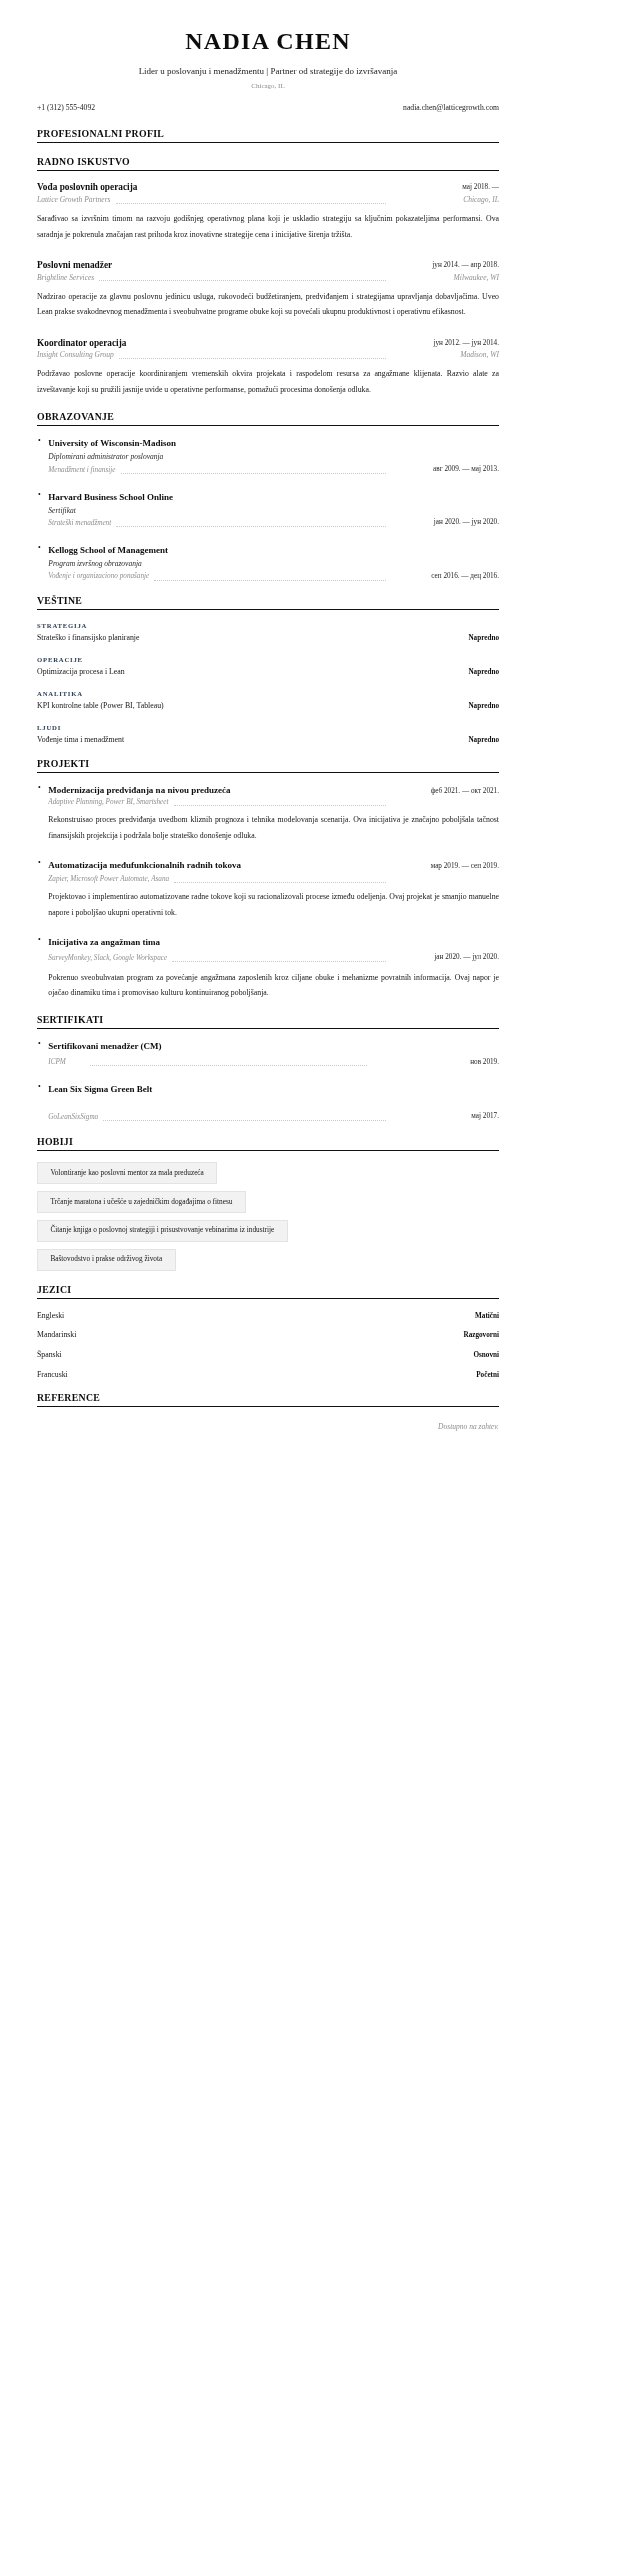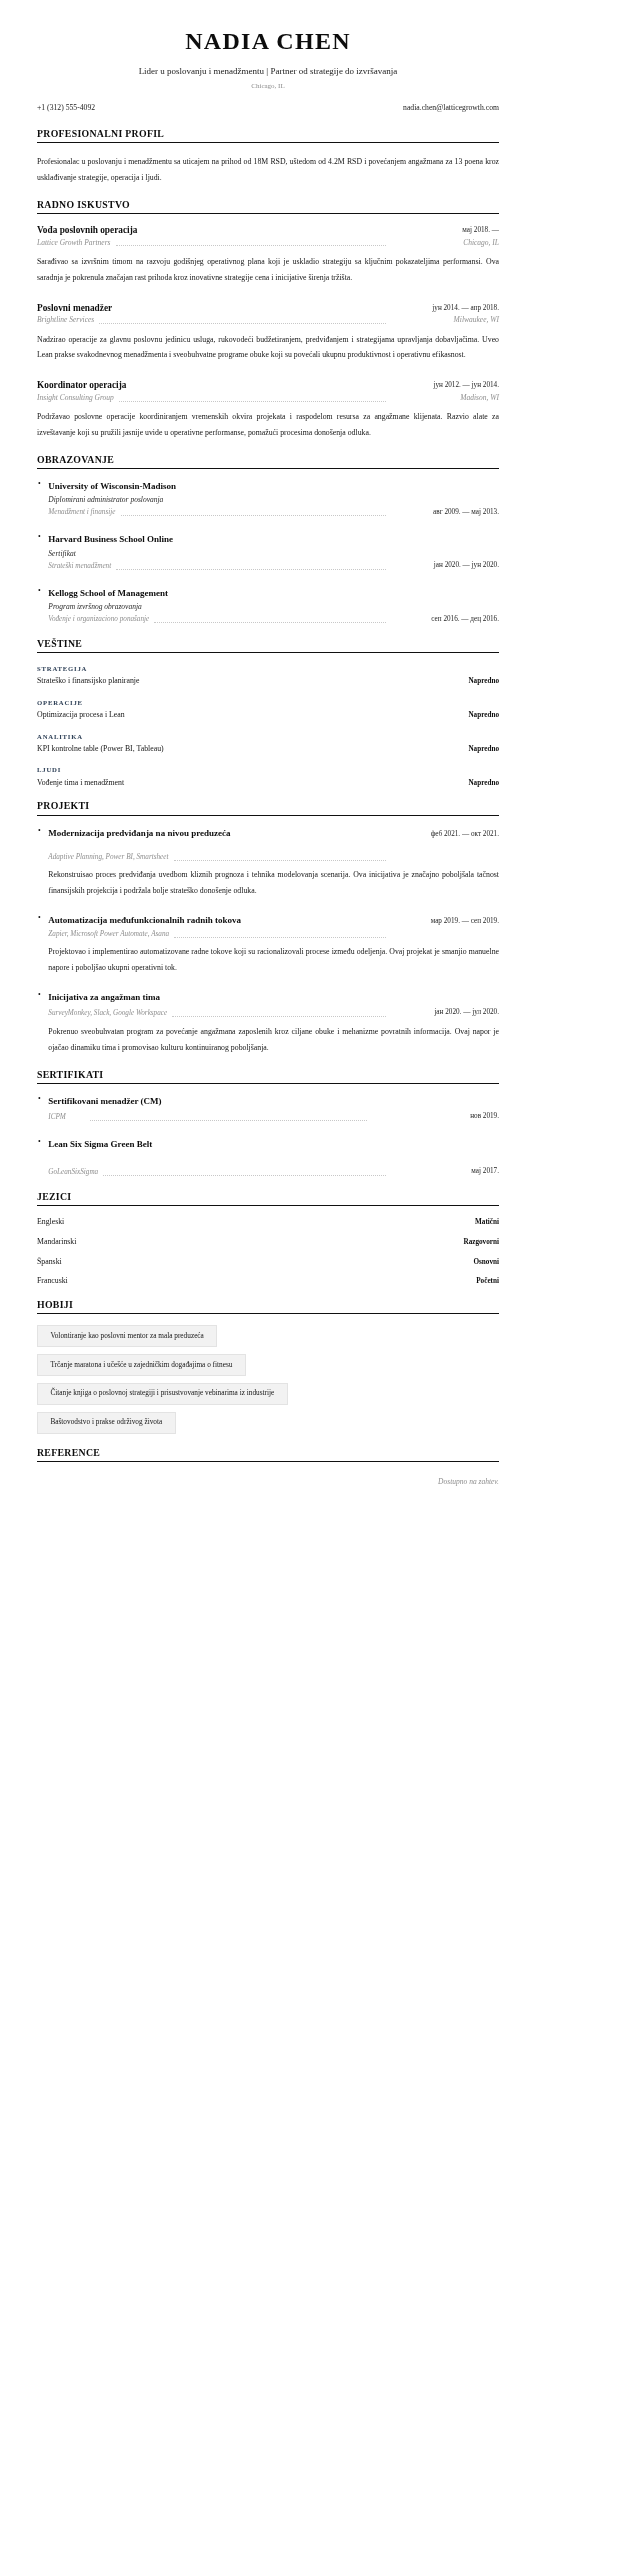--- a/index.html
+++ b/index.html
@@ -243,21 +243,20 @@
     <div class="location-top">Chicago, IL</div>
     <div class="contact-row">
       <span>+1 (312) 555-4092</span>
       <span>nadia.chen@latticegrowth.com</span>
     </div>
   </div>
 
   <div class="section">
     <div class="section-title">PROFESIONALNI PROFIL</div>
     <div class="rule"></div>
-    <div class="summary">Profesionalac u poslovanju i menadžmentu sa uticajem na prihod od 18M RSD, uštedom od 4.2M RSD i povećanjem angažmana za 13 poena kroz usklađivanje strategije, operacija i ljudi.</div>
   </div>
 
   <div class="section">
     <div class="section-title">RADNO ISKUSTVO</div>
     <div class="rule"></div>
 
     <div class="job">
       <div class="job-line1">
         <div class="job-title">Vođa poslovnih operacija</div>
         <div class="job-date">мај 2018. —</div>
@@ -371,21 +370,21 @@
 
   <div class="section">
     <div class="section-title">PROJEKTI</div>
     <div class="rule"></div>
 
     <div class="entry">
       <div class="proj-head">
         <div class="entry-title">Modernizacija predviđanja na nivou preduzeća</div>
         <div class="entry-date">феб 2021. — окт 2021.</div>
       </div>
-      <div class="entry-line" style="margin-top:13px;">
+      <div class="entry-line" style="margin-top:1px;">
         <div class="entry-field">Adaptive Planning, Power BI, Smartsheet</div>
         <div class="leader"></div>
         <div class="entry-date"></div>
       </div>
       <div class="entry-desc">Rekonstruisao proces predviđanja uvedbom kliznih prognoza i tehnika modelovanja scenarija. Ova inicijativa je značajno poboljšala tačnost finansijskih projekcija i podržala bolje strateško donošenje odluka.</div>
     </div>
 
     <div class="entry">
       <div class="proj-head">
         <div class="entry-title">Automatizacija međufunkcionalnih radnih tokova</div>
@@ -426,56 +425,56 @@
       </div>
     </div>
 
     <div class="entry">
       <div class="entry-title">Lean Six Sigma Green Belt</div>
       <div class="entry-line" style="margin-top:15px;">
         <div class="entry-field">GoLeanSixSigma</div>
         <div class="leader"></div>
         <div class="entry-date">мај 2017.</div>
       </div>
-    </div>
-  </div>
-
-  <div class="section">
-    <div class="section-title">JEZICI</div>
-    <div class="rule"></div>
-
-    <div class="lang-row">
-      <span class="lang-name">Engleski</span>
-      <span class="lang-level">Matični</span>
-    </div>
-    <div class="lang-row">
-      <span class="lang-name">Mandarinski</span>
-      <span class="lang-level">Razgovorni</span>
-    </div>
-    <div class="lang-row">
-      <span class="lang-name">Španski</span>
-      <span class="lang-level">Osnovni</span>
-    </div>
-    <div class="lang-row">
-      <span class="lang-name">Francuski</span>
-      <span class="lang-level">Početni</span>
     </div>
   </div>
 
   <div class="section">
     <div class="section-title">HOBIJI</div>
     <div class="rule"></div>
     <div class="hobby-list">
       <span class="hobby-tag">Volontiranje kao poslovni mentor za mala preduzeća</span>
       <span class="hobby-tag">Trčanje maratona i učešće u zajedničkim događajima o fitnesu</span>
       <span class="hobby-tag">Čitanje knjiga o poslovnoj strategiji i prisustvovanje vebinarima iz industrije</span>
       <span class="hobby-tag">Baštovodstvo i prakse održivog života</span>
     </div>
   </div>
 
   <div class="section">
+    <div class="section-title">JEZICI</div>
+    <div class="rule"></div>
+
+    <div class="lang-row">
+      <span class="lang-name">Engleski</span>
+      <span class="lang-level">Matični</span>
+    </div>
+    <div class="lang-row">
+      <span class="lang-name">Mandarinski</span>
+      <span class="lang-level">Razgovorni</span>
+    </div>
+    <div class="lang-row">
+      <span class="lang-name">Španski</span>
+      <span class="lang-level">Osnovni</span>
+    </div>
+    <div class="lang-row">
+      <span class="lang-name">Francuski</span>
+      <span class="lang-level">Početni</span>
+    </div>
+  </div>
+
+  <div class="section">
     <div class="section-title">REFERENCE</div>
     <div class="rule"></div>
     <div class="refs">Dostupno na zahtev.</div>
   </div>
 
 </div>
 
 
 </body></html>

